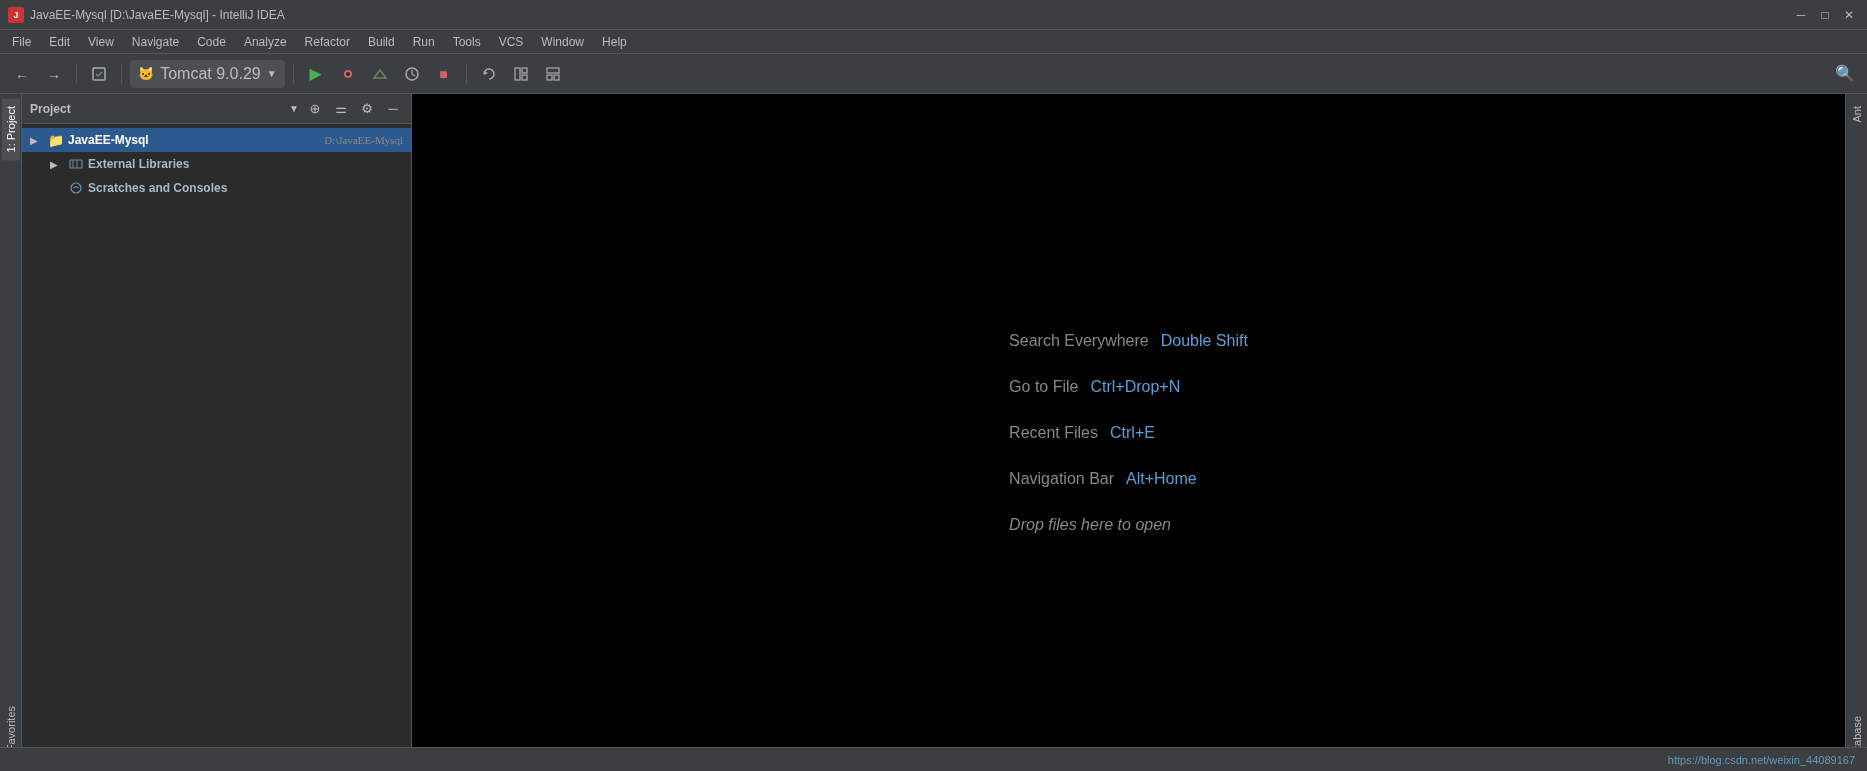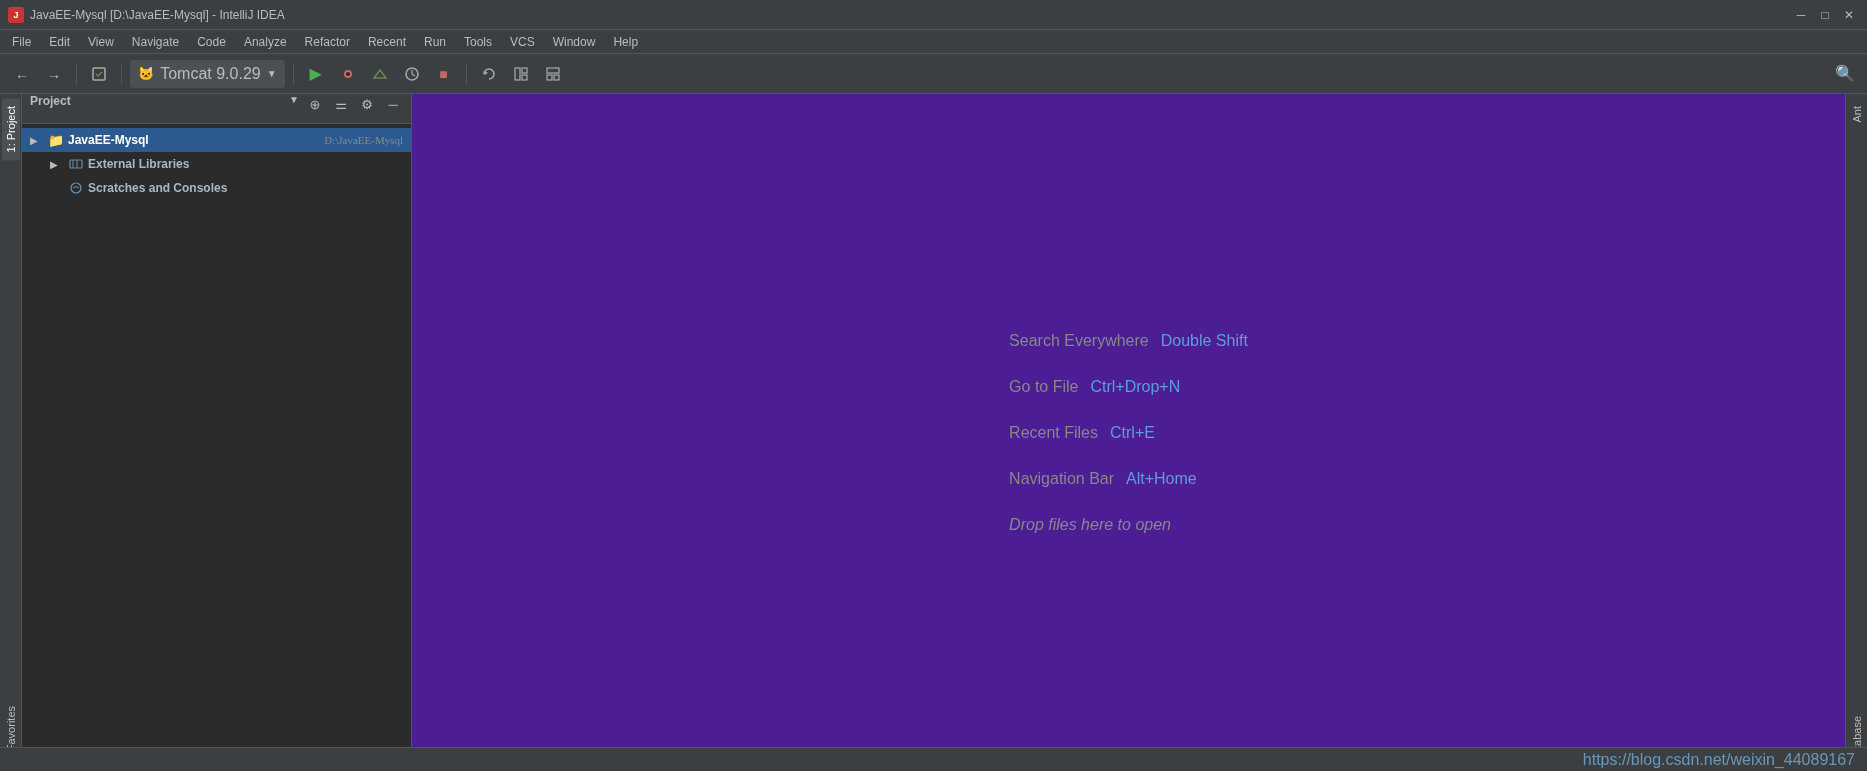--- a/index.html
+++ b/index.html
@@ -167,20 +167,21 @@
       width: 390px;
       background: #2b2b2b;
       border-right: 1px solid #555;
       display: flex;
       flex-direction: column;
     }
     #project-panel-header {
       height: 30px;
       background: #3c3f41;
       display: flex;
+      align-items: center;
       padding: 0 8px;
       border-bottom: 1px solid #555;
       gap: 6px;
     }
     #project-label {
       color: #bbbbbb;
       font-size: 12px;
       font-weight: bold;
       flex: 1;
     }
@@ -241,21 +242,21 @@
     .tree-path {
       font-size: 11px;
       color: #888;
       margin-left: 4px;
       font-family: Liberation Serif, serif;
     }
 
     
     #editor-area {
       flex: 1;
-      background: #4c1d95;
+      background: #000000;
       display: flex;
       flex-direction: column;
       align-items: center;
       justify-content: center;
       position: relative;
     }
 
     #welcome-content {
       display: flex;
       flex-direction: column;
@@ -305,21 +306,21 @@
       height: 24px;
       background: #3c3f41;
       border-top: 1px solid #555;
       display: flex;
       align-items: center;
       justify-content: flex-end;
       padding: 0 12px;
     }
     #status-url {
       color: #6897bb;
-      font-size: 16px;
+      font-size: 11px;
     }
   </style>
 </head>
 <body>
 
 <div id="title-bar">
   <div id="title-bar-left">
     <div id="app-icon">
       <span style="font-size:9px;font-weight:bold;">J</span>
     </div>
@@ -333,21 +334,21 @@
 </div>
 
 <div id="menu-bar">
   <div class="menu-item">File</div>
   <div class="menu-item">Edit</div>
   <div class="menu-item">View</div>
   <div class="menu-item">Navigate</div>
   <div class="menu-item">Code</div>
   <div class="menu-item">Analyze</div>
   <div class="menu-item">Refactor</div>
-  <div class="menu-item">Recent</div>
+  <div class="menu-item">Build</div>
   <div class="menu-item">Run</div>
   <div class="menu-item">Tools</div>
   <div class="menu-item">VCS</div>
   <div class="menu-item">Window</div>
   <div class="menu-item">Help</div>
 </div>
 
 <div id="toolbar">
 
   <button class="toolbar-btn" title="Back">←</button>

